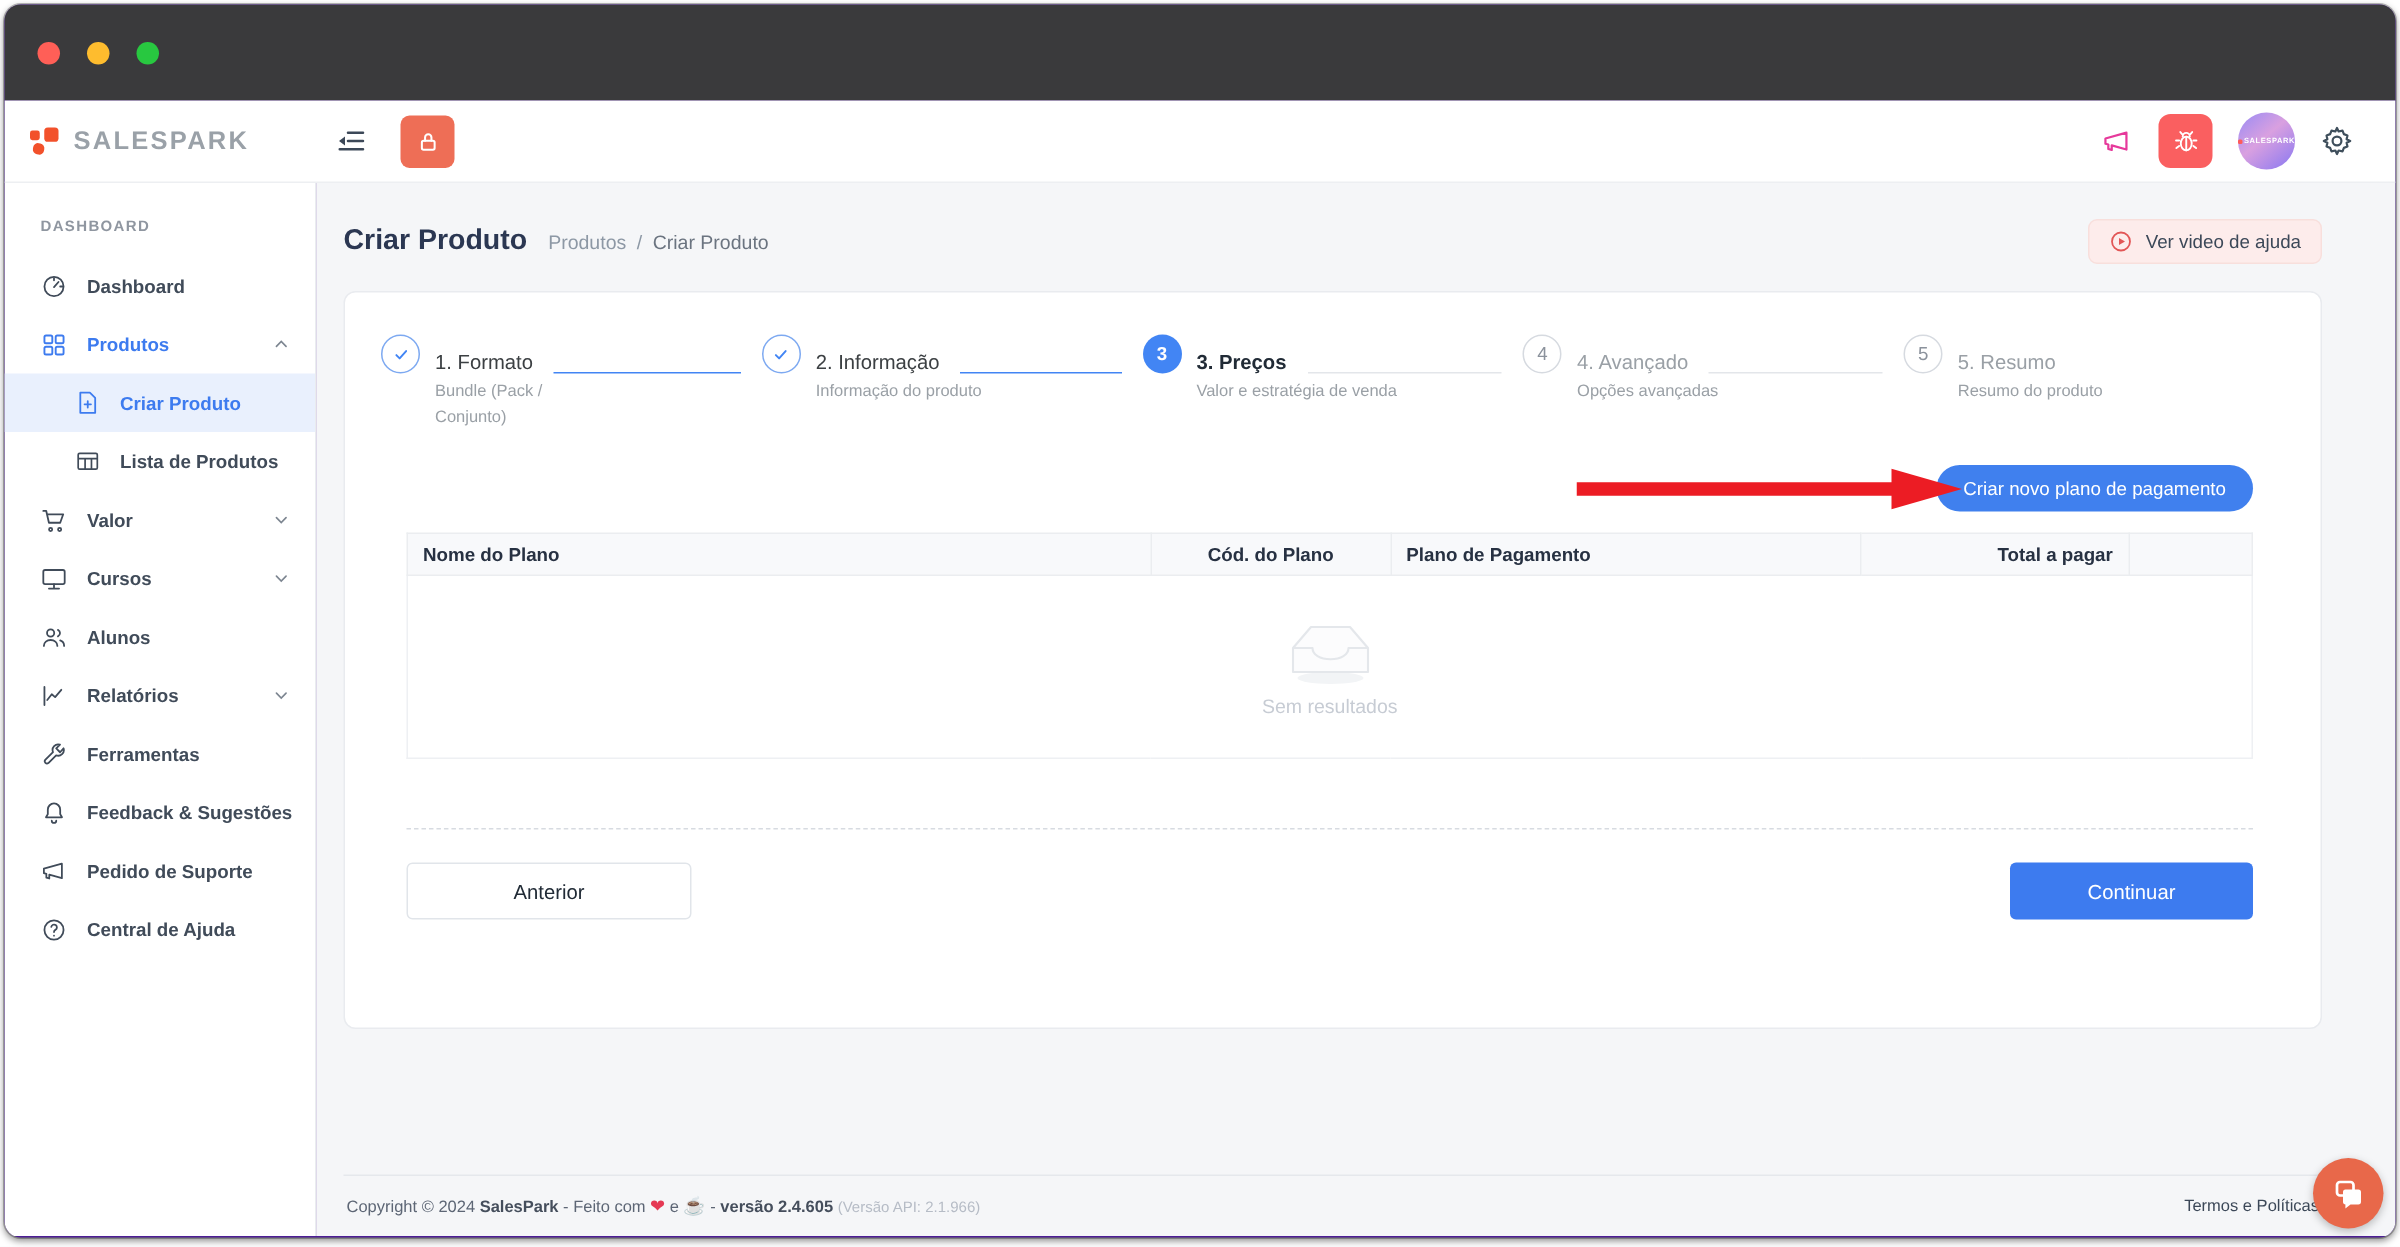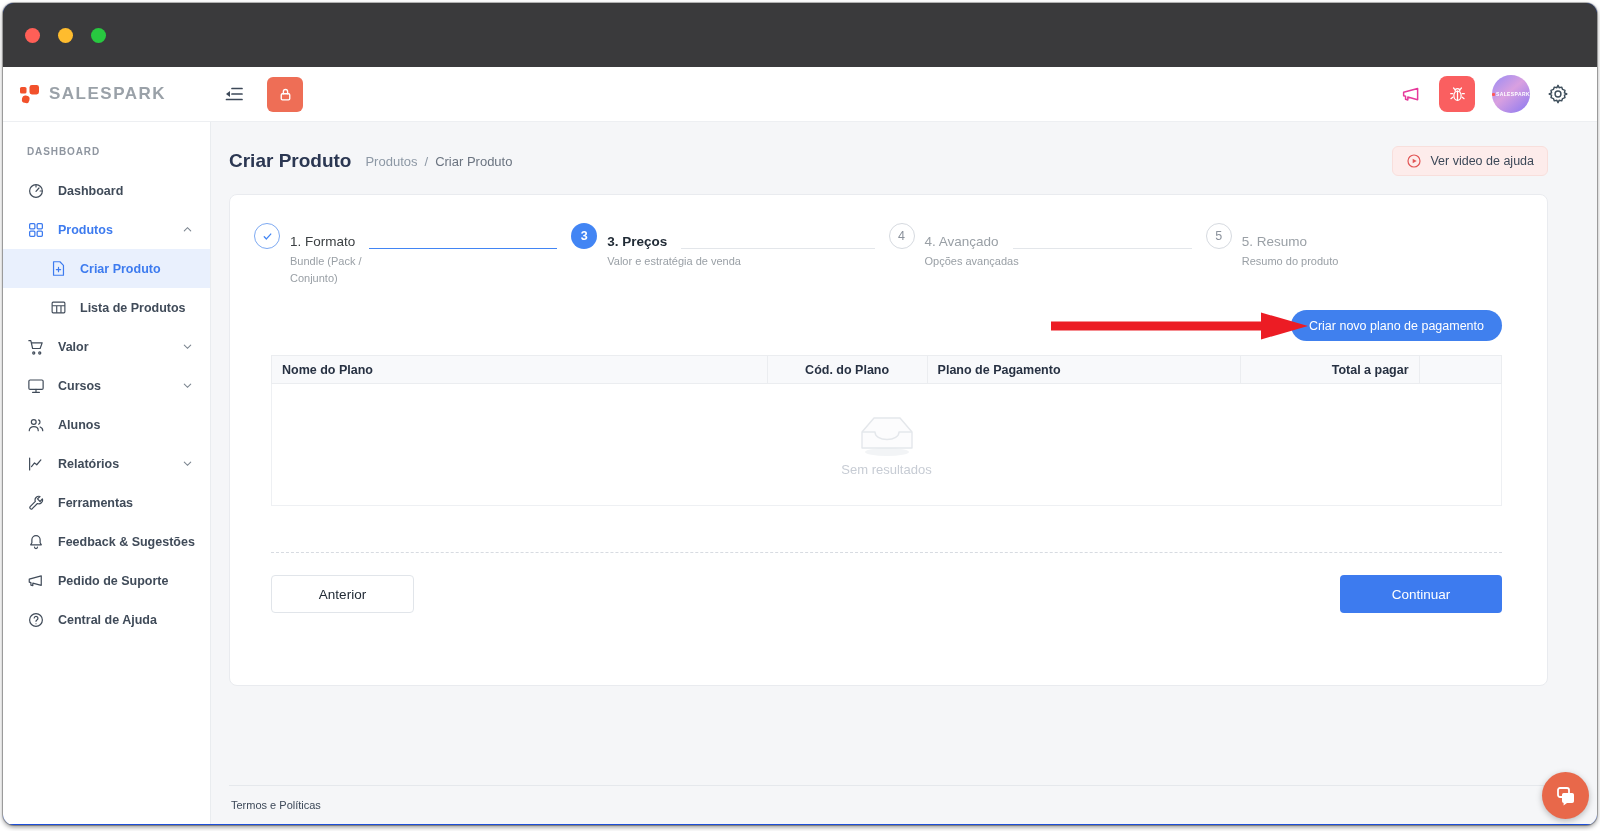--- a/index.html
+++ b/index.html
@@ -1,18 +1,18 @@
 <!DOCTYPE html>
 <html><head>
 <meta charset="utf-8">
 <style>
   * { box-sizing: border-box; margin: 0; padding: 0; }
   html,body { width:1600px; height:831px; background:#fff; font-family:"Liberation Sans", sans-serif; }
   .window { position:absolute; left:3px; top:3px; right:3px; bottom:6px; border-radius:11px; overflow:hidden;
-            background:#1d4ed8; box-shadow:0 2px 5px rgba(0,0,0,.45), 0 0 0 1px rgba(0,0,0,.25); }
+            background:#4c1d95; box-shadow:0 2px 5px rgba(0,0,0,.45), 0 0 0 1px rgba(0,0,0,.25); }
 
   
   .titlebar { height:64px; background:#3a3a3c; display:flex; align-items:center; padding-left:22px; }
   .tl-dot { width:15px; height:15px; border-radius:50%; margin-right:18px; }
   .tl-red { background:#ff5f57; } .tl-yellow { background:#febc2e; } .tl-green { background:#28c840; }
 
   
   .appbar { height:55px; background:#fff; border-bottom:1px solid #edeff2; display:flex; align-items:center; padding:0 28px 0 16px; }
   .logo { display:flex; align-items:center; gap:8px; width:198px; }
   .logo-text { font-size:17px; font-weight:bold; color:#9aa1a8; letter-spacing:1.5px; }
@@ -83,21 +83,21 @@
   .plan-table { margin:0 21px 0 17px; }
   table { width:100%; border-collapse:collapse; }
   th { background:#f8f9fb; border:1px solid #ebedf0; font-size:12.5px; font-weight:bold; color:#273142;
        height:28px; padding:0 10px; text-align:left; }
   th.c { text-align:center; } th.r { text-align:right; }
   td.empty-cell { border:1px solid #eef0f3; height:122px; text-align:center; vertical-align:middle; }
   .empty-text { font-size:13px; color:#c7ccd4; margin-top:0; }
 
   .dashed { border-top:1px dashed #d7dbe1; margin:46px 21px 0 17px; }
   .nav-row { display:flex; justify-content:space-between; margin:22px 21px 0 17px; }
-  .btn-prev { width:143px; height:38px; background:#fff; border:1px solid #e1e5ea; border-radius:4px;
+  .btn-prev { width:190px; height:38px; background:#fff; border:1px solid #e1e5ea; border-radius:4px;
               font-size:13.5px; color:#212b36; cursor:pointer; font-family:inherit; }
   .btn-next { width:162px; height:38px; background:#3d7bef; border:none; border-radius:4px;
               font-size:13.5px; color:#fff; cursor:pointer; font-family:inherit; }
 
   
   .footer { margin-top:auto; border-top:1px solid #e5e8ec; margin-bottom:13px; padding:13px 2px 0;
             display:flex; justify-content:space-between; align-items:center; font-size:11px; color:#5d6675; }
   .fl span { margin-right:3px; }
   .fl .b { font-weight:bold; color:#454e5c; }
   .fl .heart { color:#e53954; font-size:12px; }
@@ -313,20 +313,34 @@
             </div>
             <div class="step-main">
               <div class="step-top">
                 <span class="step-title">1. Formato</span>
                 <span class="step-line blue"></span>
               </div>
               <div class="step-sub">Bundle (Pack / Conjunto)</div>
             </div>
           </div>
 
+          <div class="step">
+            <div class="step-circle done">
+              <svg width="13" height="13" viewBox="0 0 24 24" fill="none" stroke="#4285f4" stroke-width="2.4" stroke-linecap="round" stroke-linejoin="round">
+                  <path d="M6 12.5l4 4 8-9"></path>
+                </svg>
+            </div>
+            <div class="step-main">
+              <div class="step-top">
+                <span class="step-title">2. Informação</span>
+                <span class="step-line blue"></span>
+              </div>
+              <div class="step-sub">Informação do produto</div>
+            </div>
+          </div>
 
           <div class="step cur">
             <div class="step-circle current">3</div>
             <div class="step-main">
               <div class="step-top">
                 <span class="step-title">3. Preços</span>
                 <span class="step-line gray"></span>
               </div>
               <div class="step-sub">Valor e estratégia de venda</div>
             </div>
@@ -398,20 +412,23 @@
 
         <div class="dashed"></div>
 
         <div class="nav-row">
           <button class="btn-prev">Anterior</button>
           <button class="btn-next">Continuar</button>
         </div>
       </div>
 
       <div class="footer">
+        <div class="fl">
+          <span>Copyright © 2024</span><span class="b">SalesPark</span><span>- Feito com</span><span class="heart">❤</span><span>e</span><span class="mug">☕</span><span>-</span><span class="b">versão 2.4.605</span><span class="api">(Versão API: 2.1.966)</span>
+        </div>
         <span class="terms">Termos e Políticas</span>
       </div>
 
       <button class="fab">
         <svg width="24" height="24" viewBox="0 0 24 24">
           <rect x="4" y="4" width="11" height="9" rx="2" fill="none" stroke="#fff" stroke-width="1.8"></rect>
           <path d="M10 9h8.2A1.8 1.8 0 0 1 20 10.8v6.4a1.8 1.8 0 0 1-1.8 1.8H13l-3.4 2.6V19h.2a1.8 1.8 0 0 1-1.8-1.8v-6.4A1.8 1.8 0 0 1 10 9z" fill="#fff"></path>
         </svg>
       </button>
     </div>

